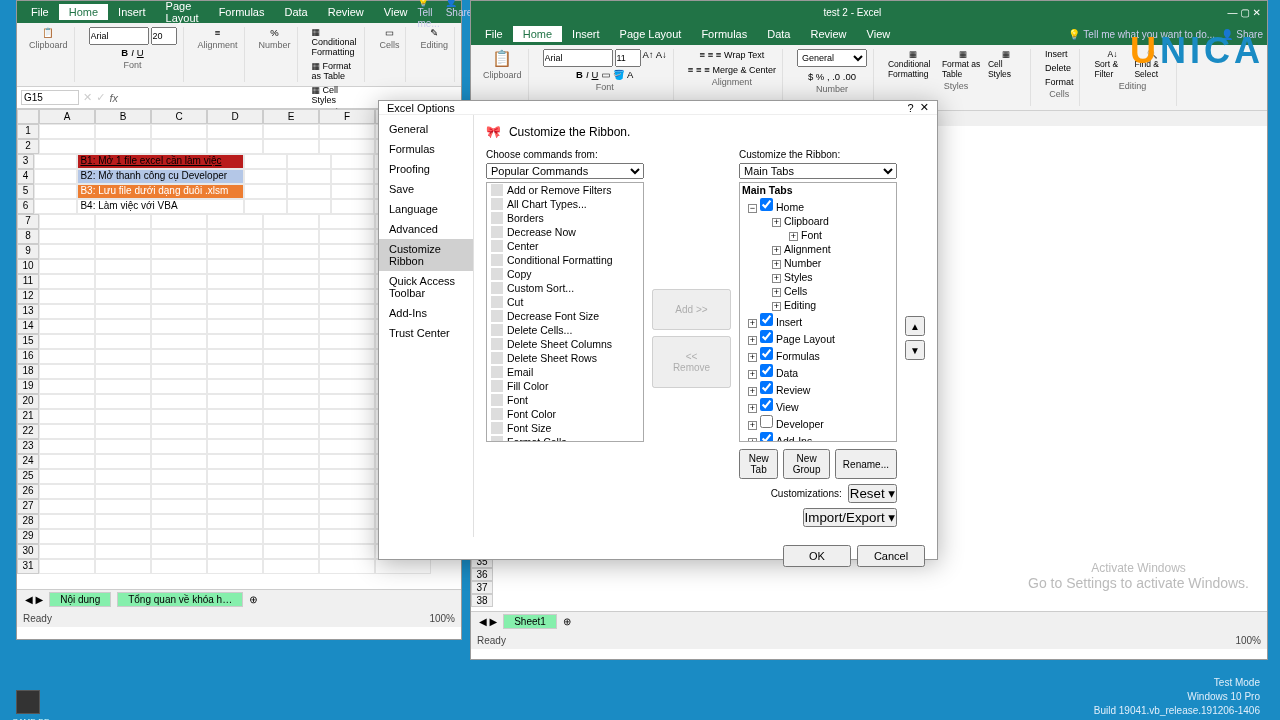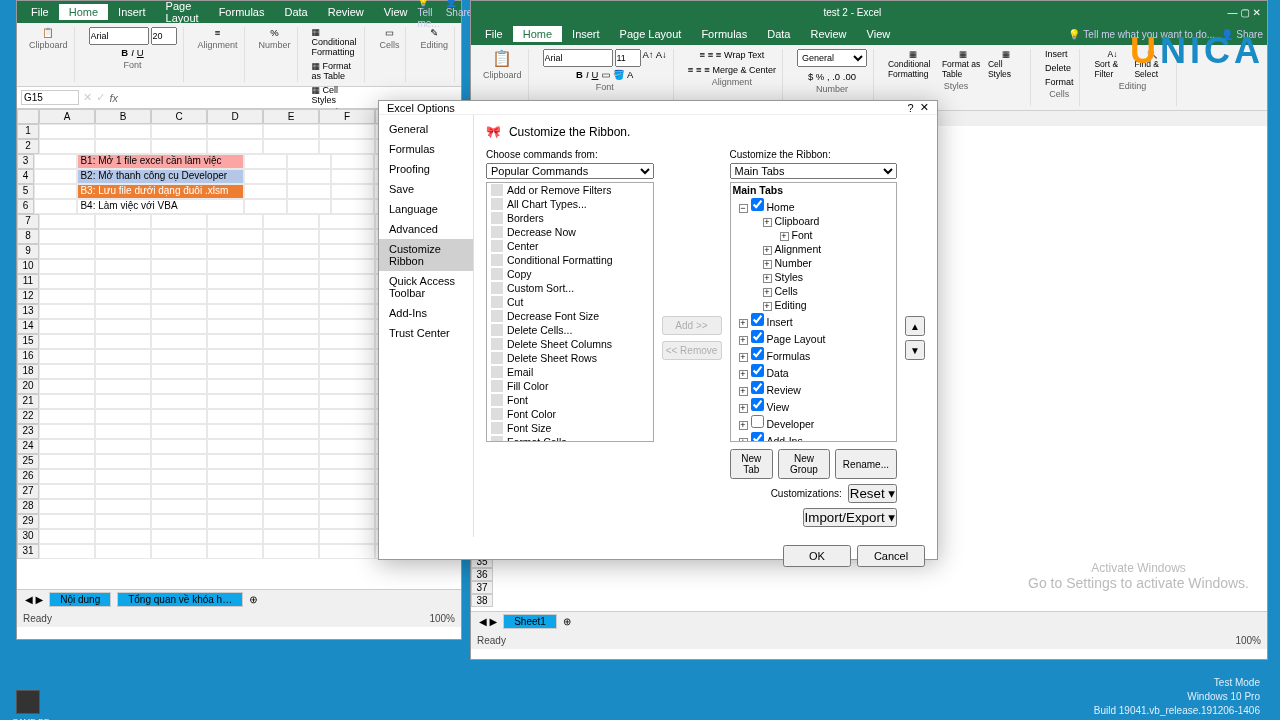--- a/index.html
+++ b/index.html
@@ -38,21 +38,21 @@
 .colheaders { display: flex; background: #f0f0f0; font-size: 10px; }
 .colheaders .corner { width: 22px; border: 1px solid #ccc; }
 .colheaders .ch { width: 56px; text-align: center; border: 1px solid #ccc; padding: 1px 0; }
 .rows { }
 .row { display: flex; }
 .row .rh { width: 22px; background: #f0f0f0; text-align: center; font-size: 10px; border: 1px solid #ccc; }
 .row .cell { width: 56px; height: 15px; border: 1px solid #e8e8e8; font-size: 10px; padding: 0 2px; overflow: hidden; white-space: nowrap; }
 
 
 .sheettabs { height: 20px; background: #f0f0f0; border-top: 1px solid #ccc; display: flex; align-items: center; padding: 0 8px; gap: 6px; font-size: 10px; }
-.sheettab { background: #0ea5e9; border: 1px solid #ccc; padding: 1px 10px; }
+.sheettab { background: #86efac; border: 1px solid #ccc; padding: 1px 10px; }
 
 
 .statusbar { height: 18px; background: #f0f0f0; display: flex; align-items: center; padding: 0 6px; font-size: 10px; color: #444; justify-content: space-between; }
 
 
 .dialog { position: absolute; left: 378px; top: 100px; width: 560px; height: 460px; background: #fff; border: 1px solid #999; box-shadow: 0 4px 24px rgba(0,0,0,0.3); z-index: 100; display: flex; flex-direction: column; }
 .dialog .dtitle { height: 24px; display: flex; align-items: center; padding: 0 8px; font-size: 11px; border-bottom: 1px solid #eee; }
 .dialog .dtitle .spacer { flex: 1; }
 .dialog .dbody { flex: 1; display: flex; }
 .dialog .catlist { width: 95px; background: #fff; border-right: 1px solid #e0e0e0; padding: 4px 0; }
@@ -60,21 +60,21 @@
 .dialog .catlist .cat.active { background: #d0d0d0; }
 .dialog .dmain { flex: 1; padding: 10px 12px; display: flex; flex-direction: column; gap: 6px; }
 .dialog .dheader { display: flex; align-items: center; gap: 8px; font-size: 12px; margin-bottom: 4px; }
 .dialog .columns { display: flex; gap: 8px; flex: 1; min-height: 0; }
 .dialog .col { flex: 1; display: flex; flex-direction: column; gap: 3px; }
 .dialog .col select { width: 100%; font-size: 11px; }
 .dialog .listbox { border: 1px solid #aaa; height: 260px; overflow: auto; font-size: 10.5px; background: #fff; }
 .dialog .listbox .li { padding: 1px 4px; display: flex; align-items: center; gap: 4px; }
 .dialog .listbox .icon { width: 12px; height: 12px; display: inline-block; background: #ddd; }
 .dialog .midbtns { display: flex; flex-direction: column; gap: 6px; align-items: center; justify-content: center; }
-.dialog .midbtns button { width: 60px; font-size: 10px; padding: 2px; }
+.dialog .midbtns button { width: 79px; font-size: 10px; padding: 13px; }
 .dialog .tree .ti { padding: 1px 2px; }
 .dialog .tree .chk { margin-right: 3px; }
 .dialog .tree .expand { display: inline-block; width: 9px; height: 9px; border: 1px solid #888; text-align: center; line-height: 7px; font-size: 9px; margin-right: 3px; }
 .dialog .dlgbuttons { display: flex; gap: 6px; justify-content: flex-end; padding: 8px 12px; }
 .dialog .dlgbuttons button { min-width: 68px; padding: 3px 10px; font-size: 11px; }
 .dialog .actionrow { display: flex; gap: 5px; margin-top: 4px; }
 .dialog .actionrow button, .dialog .actionrow select { font-size: 10px; padding: 2px 6px; }
 .dialog .updown { display: flex; flex-direction: column; gap: 4px; align-self: center; }
 .dialog .updown button { width: 20px; height: 20px; font-size: 10px; }
 .dialog .customrow { display: flex; gap: 6px; align-items: center; justify-content: flex-end; margin-top: 2px; font-size: 10px; }
@@ -184,21 +184,21 @@
           <div class="cell"></div>
           <div class="cell"></div>
           <div class="cell"></div>
           <div class="cell"></div>
           <div class="cell"></div>
           <div class="cell"></div>
         </div>
         <div class="row">
           <div class="rh">3</div>
           <div class="cell"></div>
-          <div class="cell" style="width: 220px; background: #fca5a5;">B1: Mở 1 file excel cần làm việc</div>
+          <div class="cell" style="width: 220px; background: #b91c1c; text-decoration: underline;">B1: Mở 1 file excel cần làm việc</div>
           <div class="cell"></div>
           <div class="cell"></div>
           <div class="cell"></div>
           <div class="cell"></div>
           <div class="cell"></div>
         </div>
         <div class="row">
           <div class="rh">4</div>
           <div class="cell"></div>
           <div class="cell" style="width: 220px; background: rgb(180, 199, 231);">B2: Mở thanh công cụ Developer</div>
@@ -323,20 +323,30 @@
           <div class="cell"></div>
           <div class="cell"></div>
           <div class="cell"></div>
           <div class="cell"></div>
           <div class="cell"></div>
           <div class="cell"></div>
           <div class="cell"></div>
         </div>
         <div class="row">
           <div class="rh">18</div>
+          <div class="cell"></div>
+          <div class="cell"></div>
+          <div class="cell"></div>
+          <div class="cell"></div>
+          <div class="cell"></div>
+          <div class="cell"></div>
+          <div class="cell"></div>
+        </div>
+        <div class="row">
+          <div class="rh">19</div>
           <div class="cell"></div>
           <div class="cell"></div>
           <div class="cell"></div>
           <div class="cell"></div>
           <div class="cell"></div>
           <div class="cell"></div>
           <div class="cell"></div>
         </div>
         <div class="row">
           <div class="rh">20</div>

